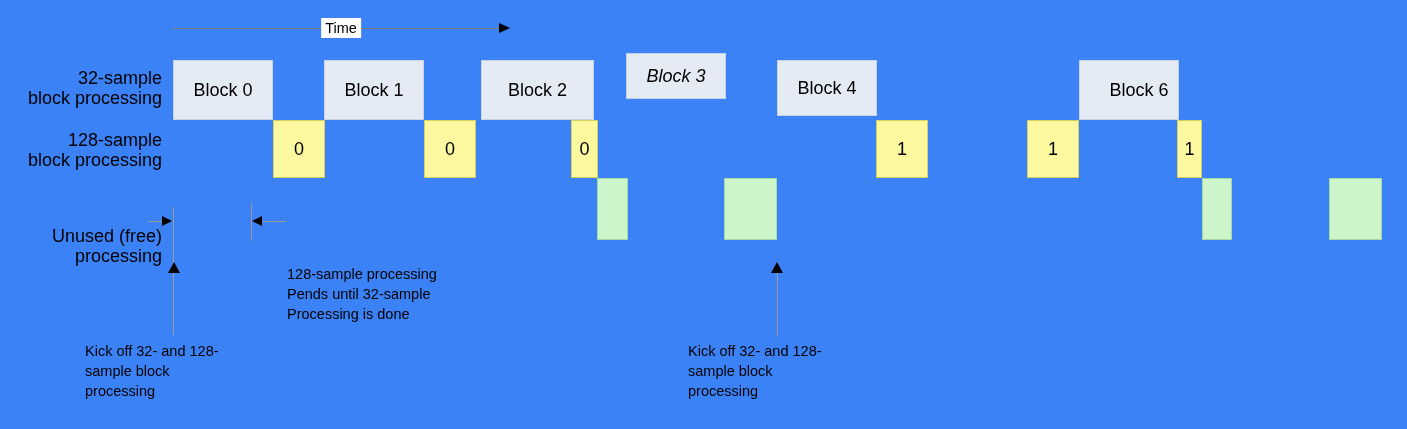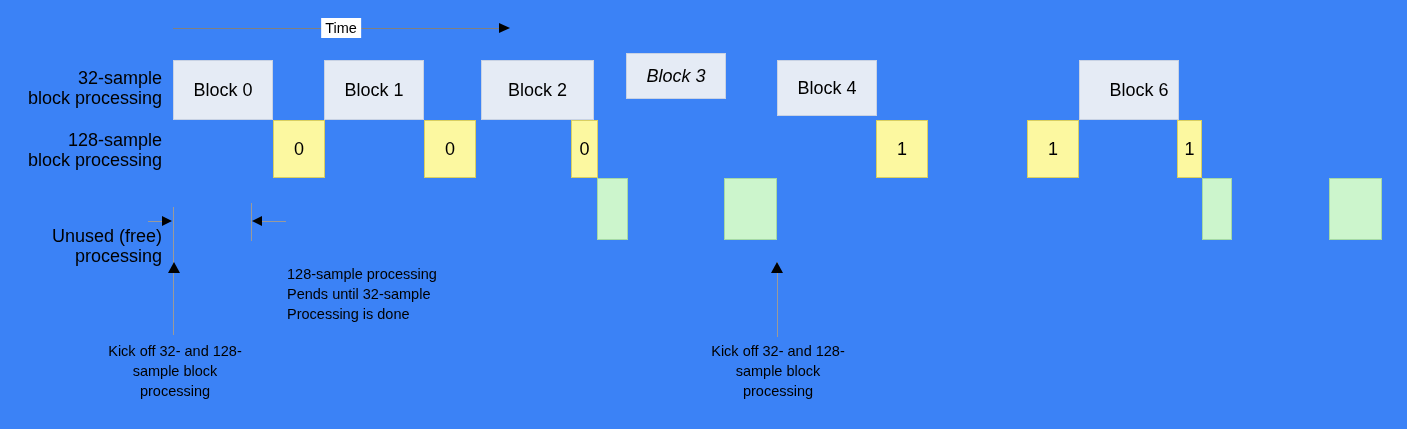--- a/index.html
+++ b/index.html
@@ -130,21 +130,21 @@
   }
 
   .note {
     position: absolute;
     font-size: 14.5px;
     line-height: 20px;
     color: #000;
     white-space: pre-line;
   }
   .note-left { text-align: left; }
-  .note-center { text-align: center; }
+  .note-center { }
 </style>
 </head>
 <body>
 
 <div id="canvas">
 
   <div class="time-axis">
     <div class="time-line"></div>
     <div class="time-arrowhead"></div>
     <div class="time-label">Time</div>

